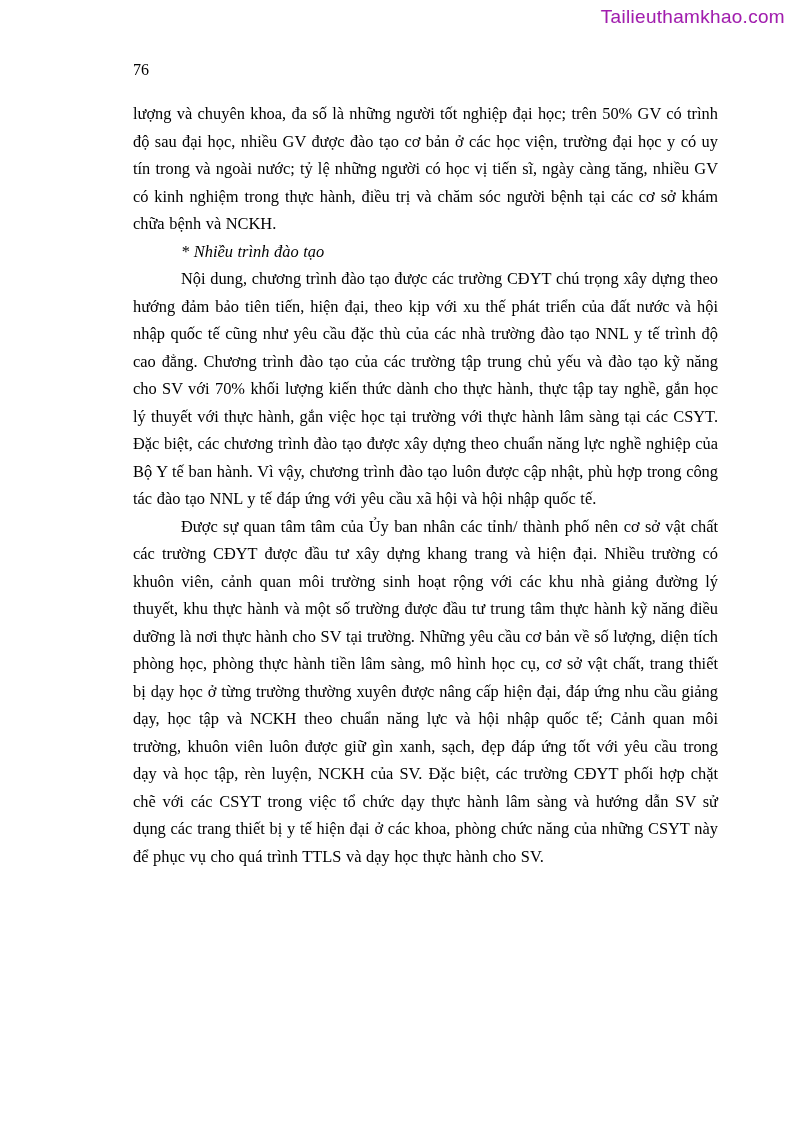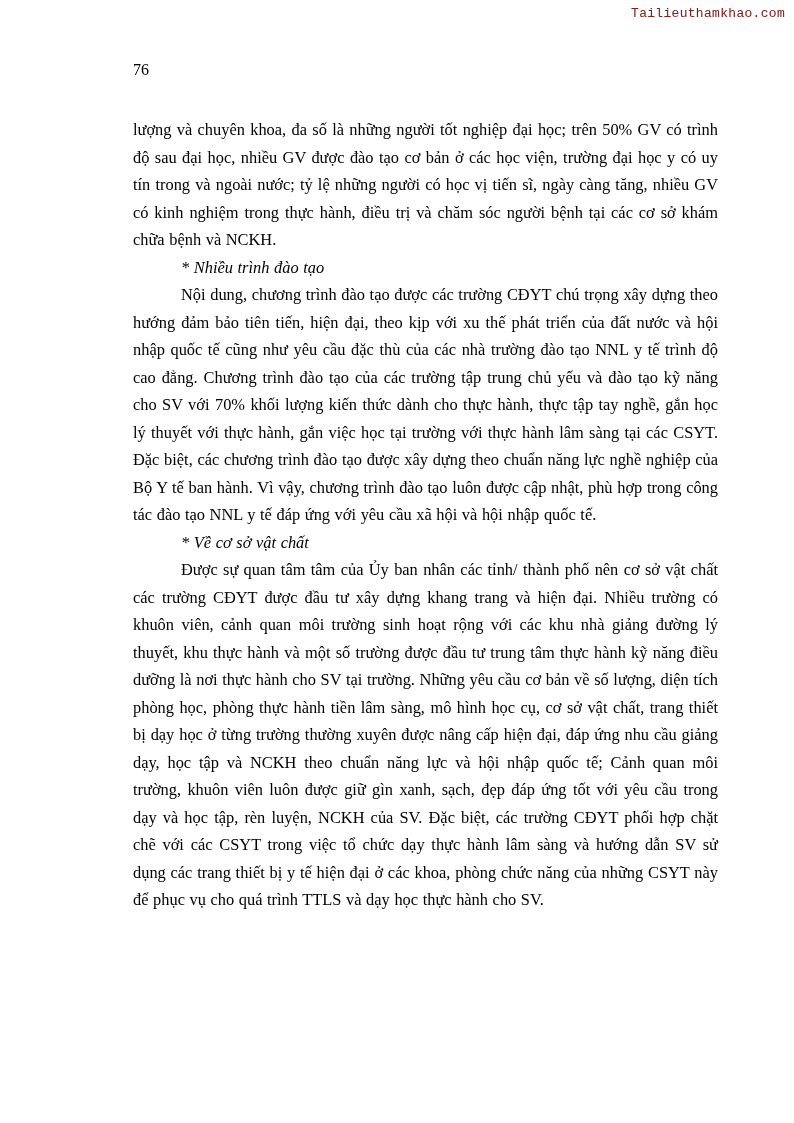--- a/index.html
+++ b/index.html
@@ -12,37 +12,37 @@
     background: #ffffff;
     position: relative;
     overflow: hidden;
     font-family: "Liberation Serif", serif;
     color: #000000;
   }
   .watermark {
     position: absolute;
     top: 6px;
     right: 9px;
-    font-family: Liberation Mono, monospace;
-    font-size: 13px;
+    font-family: Liberation Sans, sans-serif;
+    font-size: 19px;
     letter-spacing: 0.3px;
-    color: #7f1d1d;
+    color: #a21caf;
     text-shadow: 0.5px 0.5px 0 #ffffff, -0.5px -0.5px 0 #e6e6e6;
   }
   .page-number {
     position: absolute;
     top: 61px;
     left: 133px;
     width: 585px;
     text-align: left;
     font-size: 16px;
   }
   .content {
     position: absolute;
-    top: 116px;
+    top: 100px;
     left: 133px;
     width: 585px;
     font-size: 16.4px;
     line-height: 27.5px;
     text-align: justify;
   }
   .content p {
     margin: 0;
     padding: 0;
     text-indent: 48px;
@@ -60,15 +60,14 @@
 <body>
 
 <div class="watermark">Tailieuthamkhao.com</div>
 
 <div class="page-number">76</div>
 
 <div class="content">
   <p class="no-indent">lượng và chuyên khoa, đa số là những người tốt nghiệp đại học; trên 50% GV có trình độ sau đại học, nhiều GV được đào tạo cơ bản ở các học viện, trường đại học y có uy tín trong và ngoài nước; tỷ lệ những người có học vị tiến sĩ, ngày càng tăng, nhiều GV có kinh nghiệm trong thực hành, điều trị và chăm sóc người bệnh tại các cơ sở khám chữa bệnh và NCKH.</p>
   <p class="heading">* Nhiều trình đào tạo</p>
   <p>Nội dung, chương trình đào tạo được các trường CĐYT chú trọng xây dựng theo hướng đảm bảo tiên tiến, hiện đại, theo kịp với xu thế phát triển của đất nước và hội nhập quốc tế cũng như yêu cầu đặc thù của các nhà trường đào tạo NNL y tế trình độ cao đẳng. Chương trình đào tạo của các trường tập trung chủ yếu và đào tạo kỹ năng cho SV với 70% khối lượng kiến thức dành cho thực hành, thực tập tay nghề, gắn học lý thuyết với thực hành, gắn việc học tại trường với thực hành lâm sàng tại các CSYT. Đặc biệt, các chương trình đào tạo được xây dựng theo chuẩn năng lực nghề nghiệp của Bộ Y tế ban hành. Vì vậy, chương trình đào tạo luôn được cập nhật, phù hợp trong công tác đào tạo NNL y tế đáp ứng với yêu cầu xã hội và hội nhập quốc tế.</p>
-  <p class="heading">* Về cơ sở vật chất</p>
   <p>Được sự quan tâm tâm của Ủy ban nhân các tỉnh/ thành phố nên cơ sở vật chất các trường CĐYT được đầu tư xây dựng khang trang và hiện đại. Nhiều trường có khuôn viên, cảnh quan môi trường sinh hoạt rộng với các khu nhà giảng đường lý thuyết, khu thực hành và một số trường được đầu tư trung tâm thực hành kỹ năng điều dưỡng là nơi thực hành cho SV tại trường. Những yêu cầu cơ bản về số lượng, diện tích phòng học, phòng thực hành tiền lâm sàng, mô hình học cụ, cơ sở vật chất, trang thiết bị dạy học ở từng trường thường xuyên được nâng cấp hiện đại, đáp ứng nhu cầu giảng dạy, học tập và NCKH theo chuẩn năng lực và hội nhập quốc tế; Cảnh quan môi trường, khuôn viên luôn được giữ gìn xanh, sạch, đẹp đáp ứng tốt với yêu cầu trong dạy và học tập, rèn luyện, NCKH của SV. Đặc biệt, các trường CĐYT phối hợp chặt chẽ với các CSYT trong việc tổ chức dạy thực hành lâm sàng và hướng dẫn SV sử dụng các trang thiết bị y tế hiện đại ở các khoa, phòng chức năng của những CSYT này để phục vụ cho quá trình TTLS và dạy học thực hành cho SV.</p>
 </div>
 
 </body></html>

